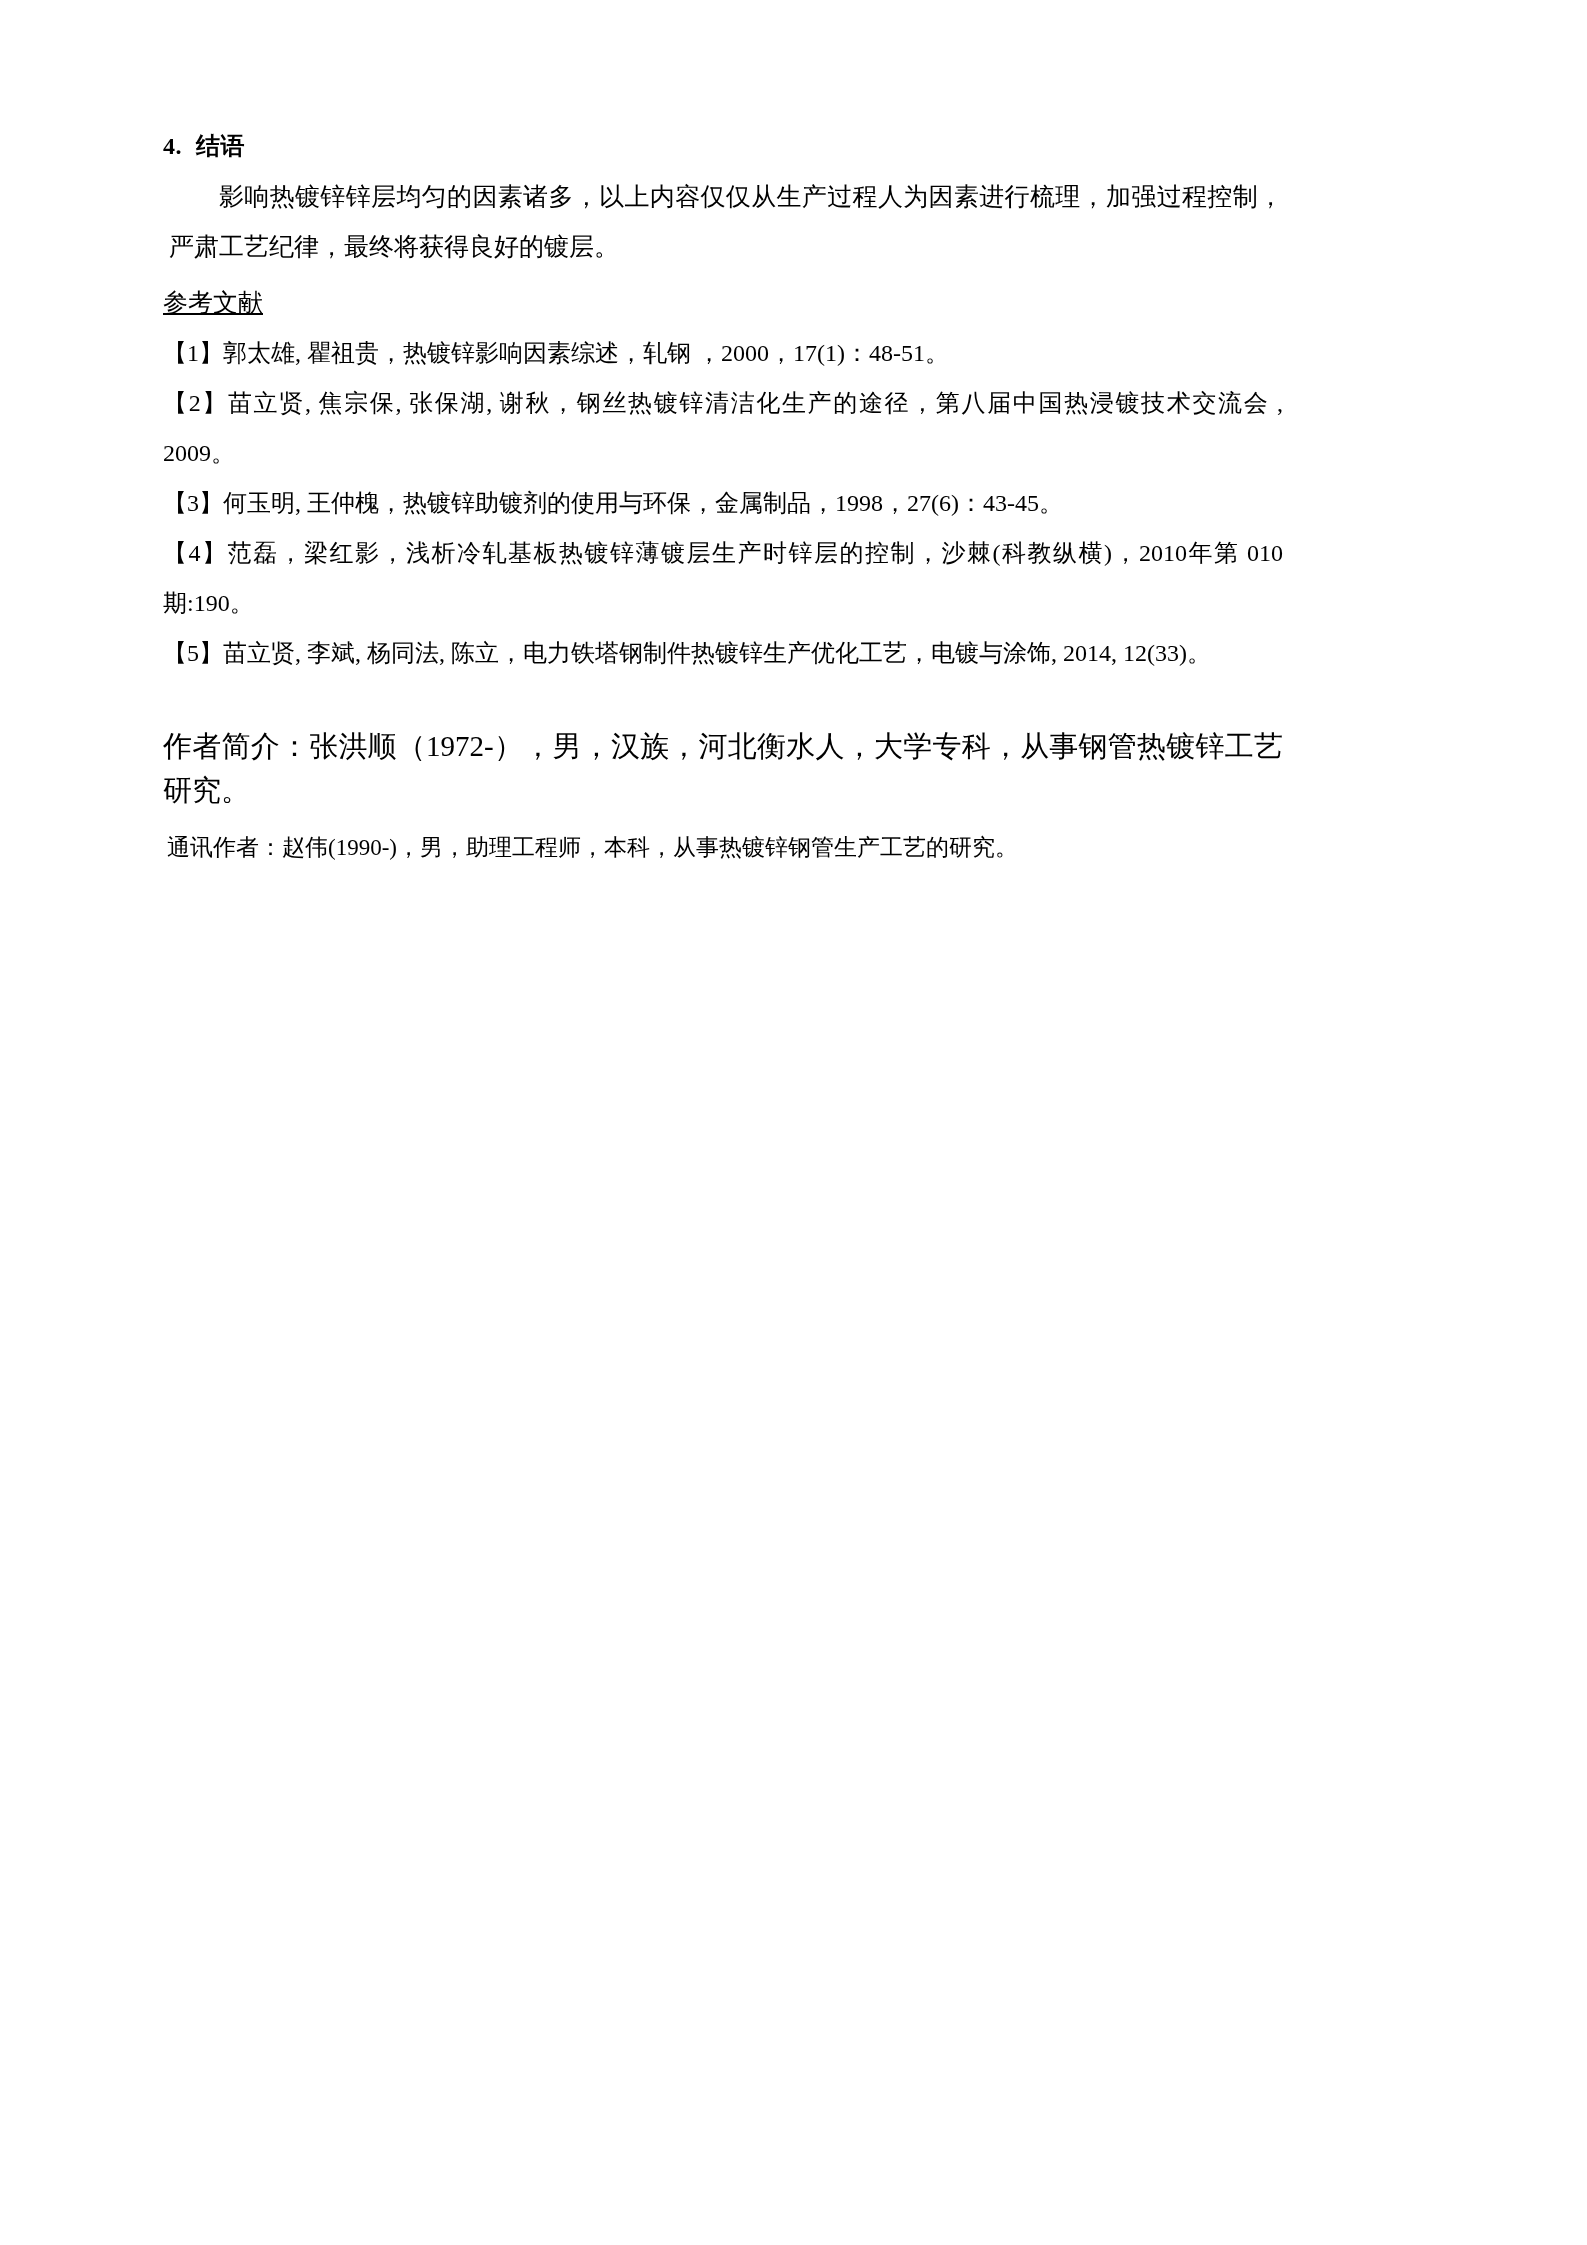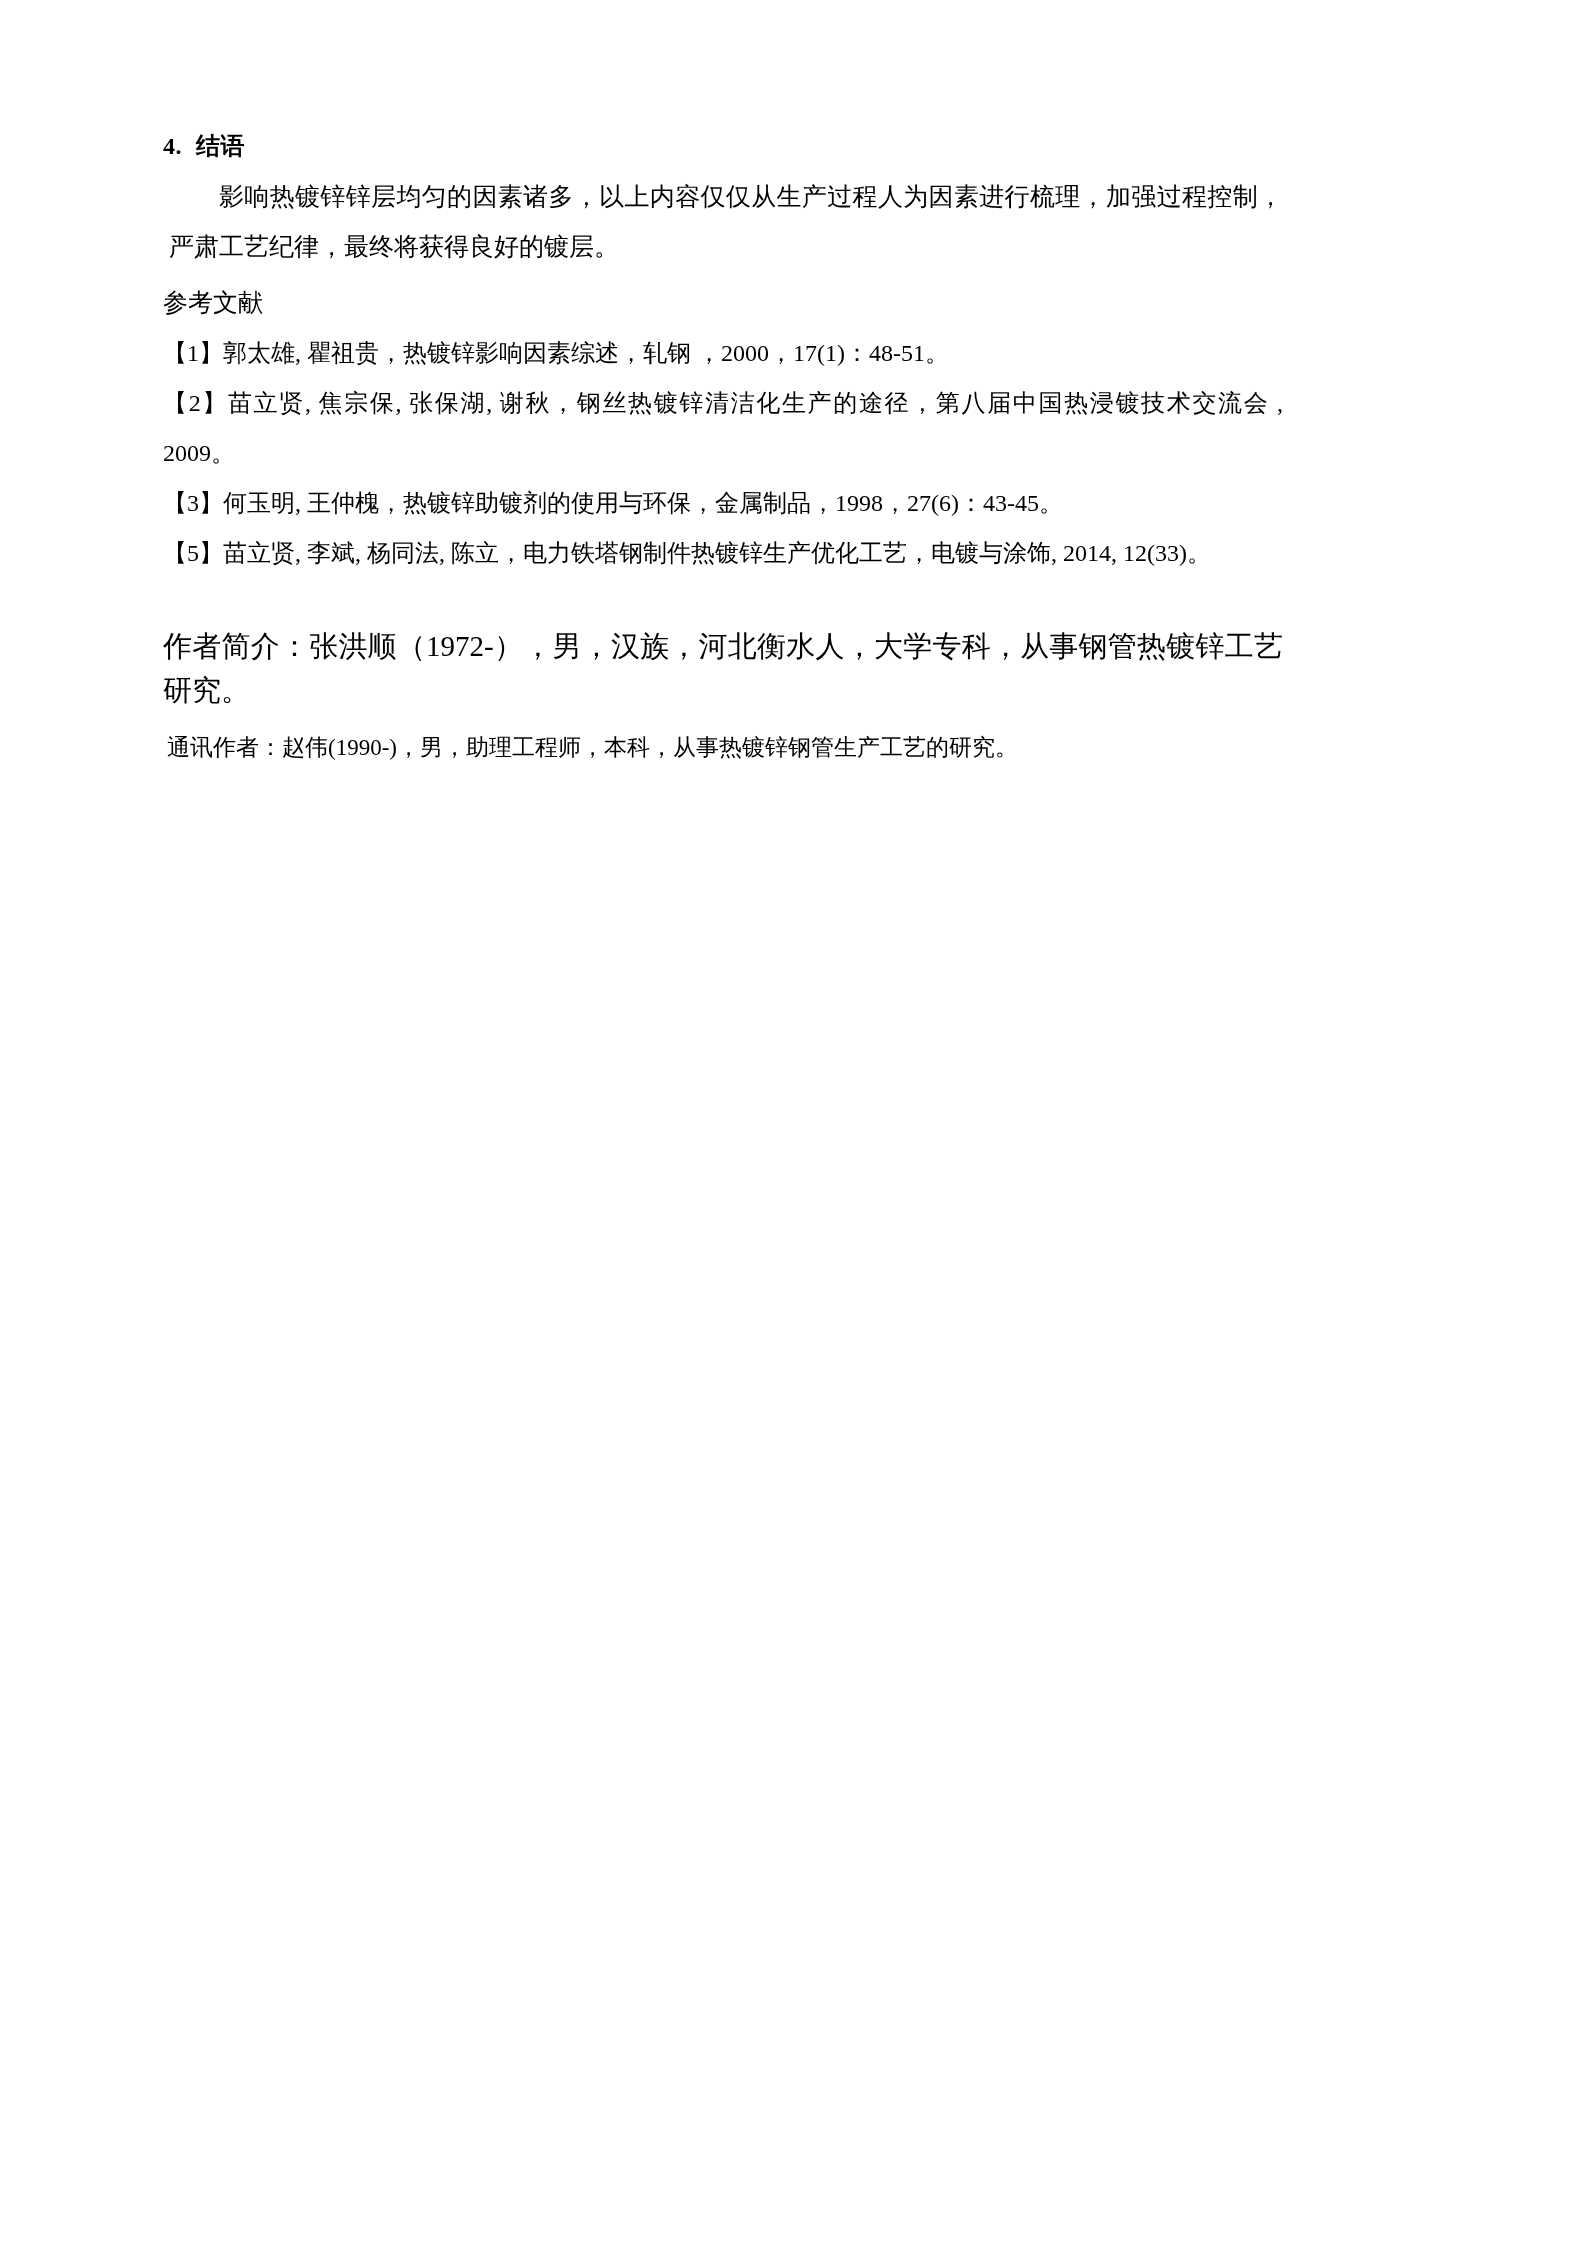--- a/index.html
+++ b/index.html
@@ -39,20 +39,21 @@
     line-height: 50px;
     margin: 0 0 4px 6px;
     text-align: justify;
     text-justify: inter-ideograph;
     text-indent: 50px;
   }
   .refs-title {
     font-size: 25px;
     line-height: 50px;
     margin: 6px 0 0 0;
+    text-decoration: underline;
   }
   .ref-item {
     font-size: 24px;
     line-height: 50px;
     margin: 0;
     text-align: justify;
     text-justify: inter-ideograph;
   }
   .gap {
     height: 46px;
@@ -82,20 +83,21 @@
       <span class="num">4.</span><span>结语</span>
     </h2>
 
     <p class="body-para">影响热镀锌锌层均匀的因素诸多，以上内容仅仅从生产过程人为因素进行梳理，加强过程控制，严肃工艺纪律，最终将获得良好的镀层。</p>
 
     <p class="refs-title">参考文献</p>
 
     <p class="ref-item">【1】郭太雄, 瞿祖贵，热镀锌影响因素综述，轧钢 ，2000，17(1)：48-51。</p>
     <p class="ref-item">【2】苗立贤, 焦宗保, 张保湖, 谢秋，钢丝热镀锌清洁化生产的途径，第八届中国热浸镀技术交流会 , 2009。</p>
     <p class="ref-item">【3】何玉明, 王仲槐，热镀锌助镀剂的使用与环保，金属制品，1998，27(6)：43-45。</p>
+    <p class="ref-item">【4】范磊，梁红影，浅析冷轧基板热镀锌薄镀层生产时锌层的控制，沙棘(科教纵横)，2010年第 010 期:190。</p>
     <p class="ref-item">【5】苗立贤, 李斌, 杨同法, 陈立，电力铁塔钢制件热镀锌生产优化工艺，电镀与涂饰, 2014, 12(33)。</p>
 
     <div class="gap"></div>
 
     <p class="author-note">作者简介：张洪顺（1972-），男，汉族，河北衡水人，大学专科，从事钢管热镀锌工艺研究。</p>
     <p class="corr-note">通讯作者：赵伟(1990-)，男，助理工程师，本科，从事热镀锌钢管生产工艺的研究。</p>
 
   </div>
 </div>
 

